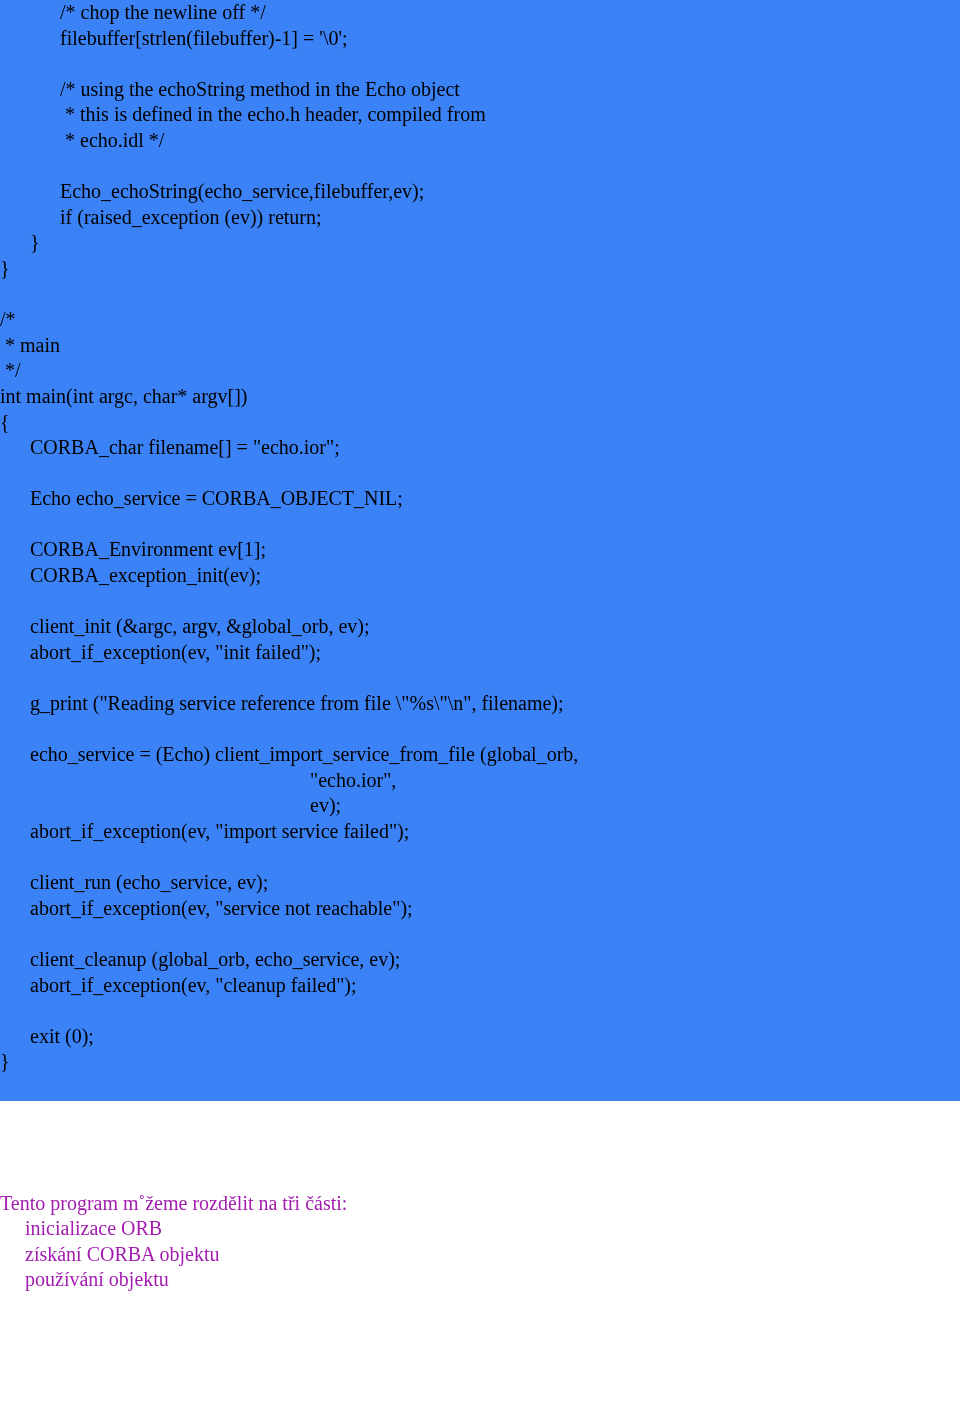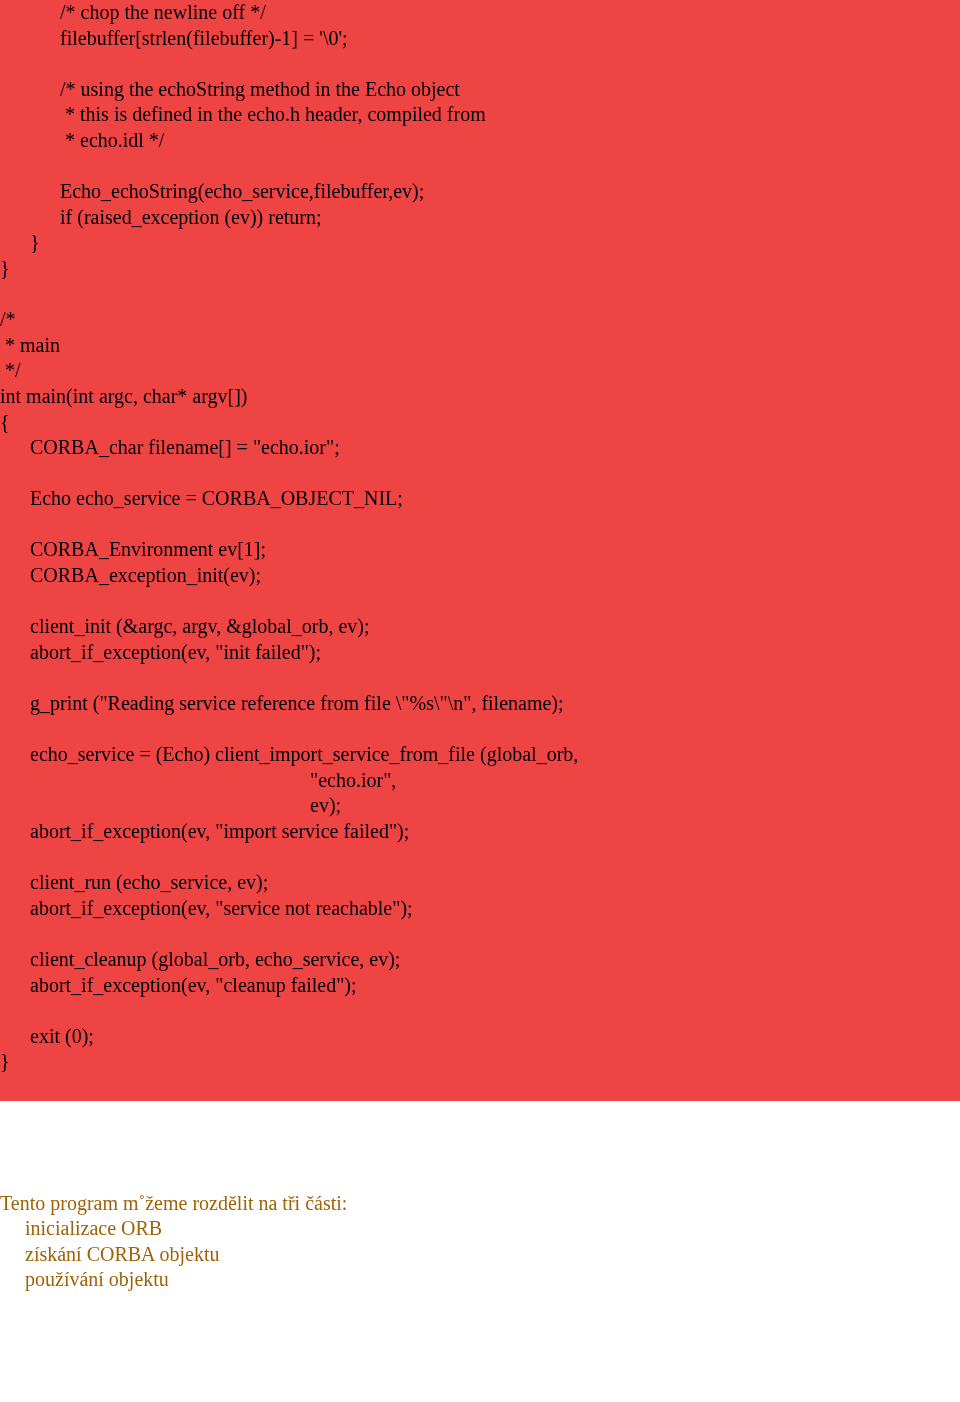--- a/index.html
+++ b/index.html
@@ -2,34 +2,34 @@
 <html><head>
 <meta charset="utf-8">
 <style>
   html, body {
     margin: 0;
     padding: 0;
     background: #ffffff;
     width: 960px;
   }
   .code-block {
-    background: #ef4444;
+    background: #3b82f6;
     font-family: "Times New Roman", Times, serif;
     font-size: 20px;
     line-height: 1.28;
     color: #000000;
     white-space: pre;
     padding: 0 0 0 0;
     box-sizing: border-box;
   }
   .body-text {
     font-family: "Times New Roman", Times, serif;
     font-size: 20px;
     line-height: 1.28;
-    color: #a16207;
+    color: #a21caf;
     white-space: pre;
     padding: 0;
     margin: 0;
   }
   .spacer {
     height: 90px;
     background: #ffffff;
   }
 </style>
 </head>

